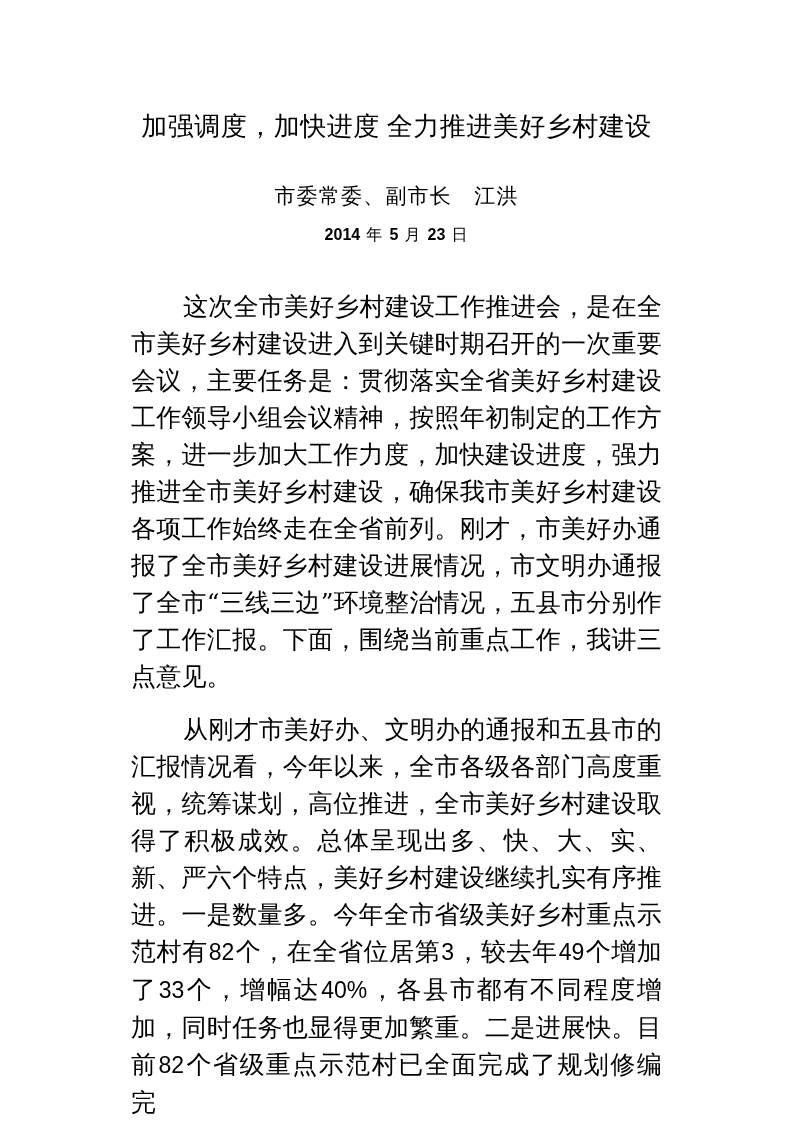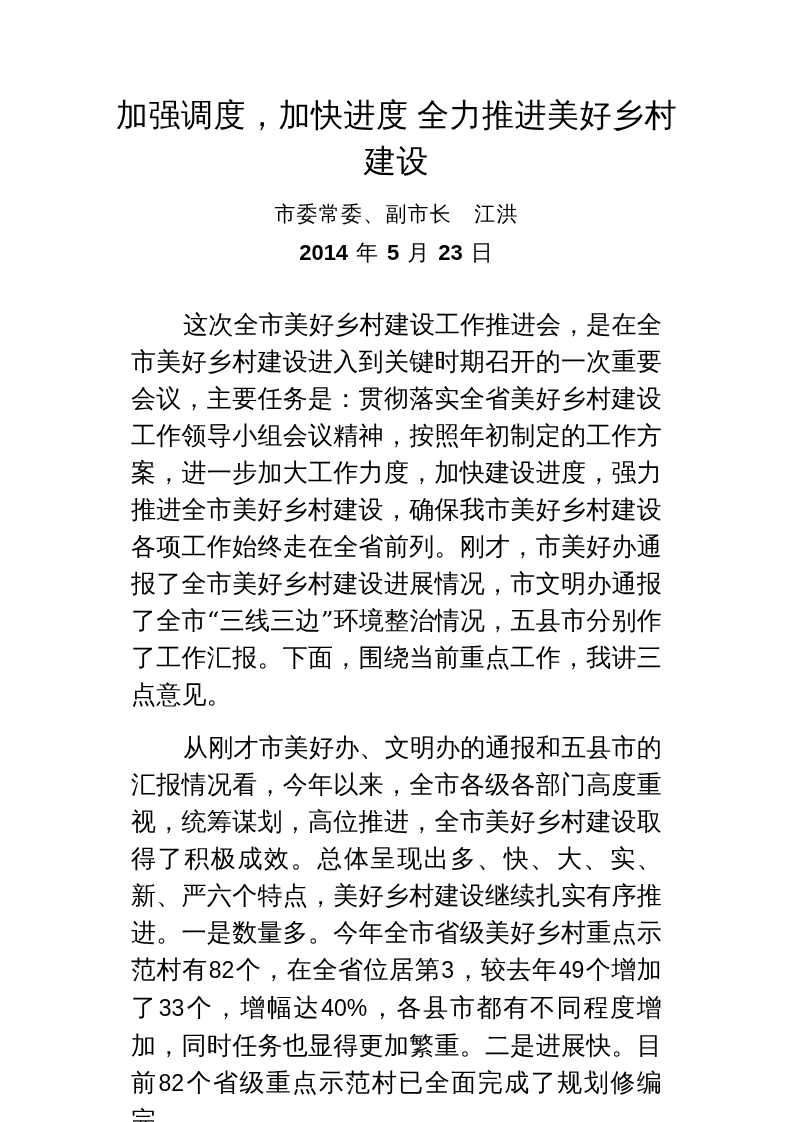--- a/index.html
+++ b/index.html
@@ -23,47 +23,47 @@
   }
   .content {
     position: absolute;
     left: 115px;
     top: 0;
     width: 563px;
   }
 
   
   .doc-title {
-    margin: 0;
+    margin: 12px;
     padding: 0;
     font-family: "Liberation Serif", "DejaVu Serif", serif;
-    font-size: 32px;
+    font-size: 26px;
     font-weight: normal;
     line-height: 46px;
     text-align: center;
     letter-spacing: 0.5px;
     padding-top: 92px;
   }
 
   
   .byline-block {
-    margin-top: 14px;
+    margin-top: 30px;
     text-align: center;
   }
   .byline {
     font-family: "DejaVu Serif", "Liberation Serif", serif;
     font-size: 21px;
     line-height: 32px;
     letter-spacing: 1.2px;
     white-space: pre;
   }
   .docdate {
     margin-top: 8px;
     font-family: "DejaVu Serif", "Liberation Serif", serif;
-    font-size: 22px;
+    font-size: 16px;
     line-height: 30px;
     letter-spacing: 1px;
   }
   .docdate .num {
     font-family: "Liberation Sans", "DejaVu Sans", sans-serif;
     font-weight: bold;
     letter-spacing: 0;
   }
 
   

